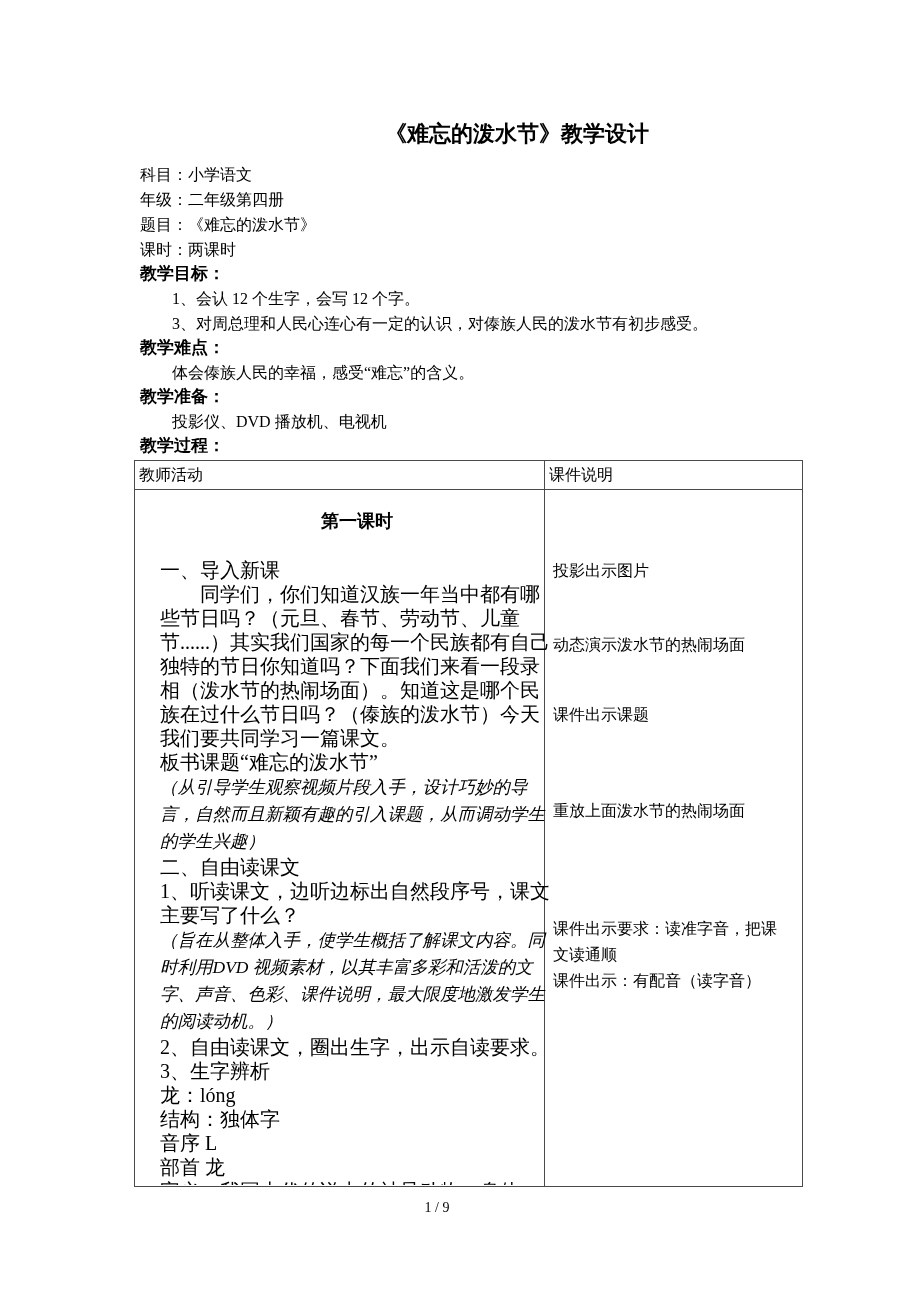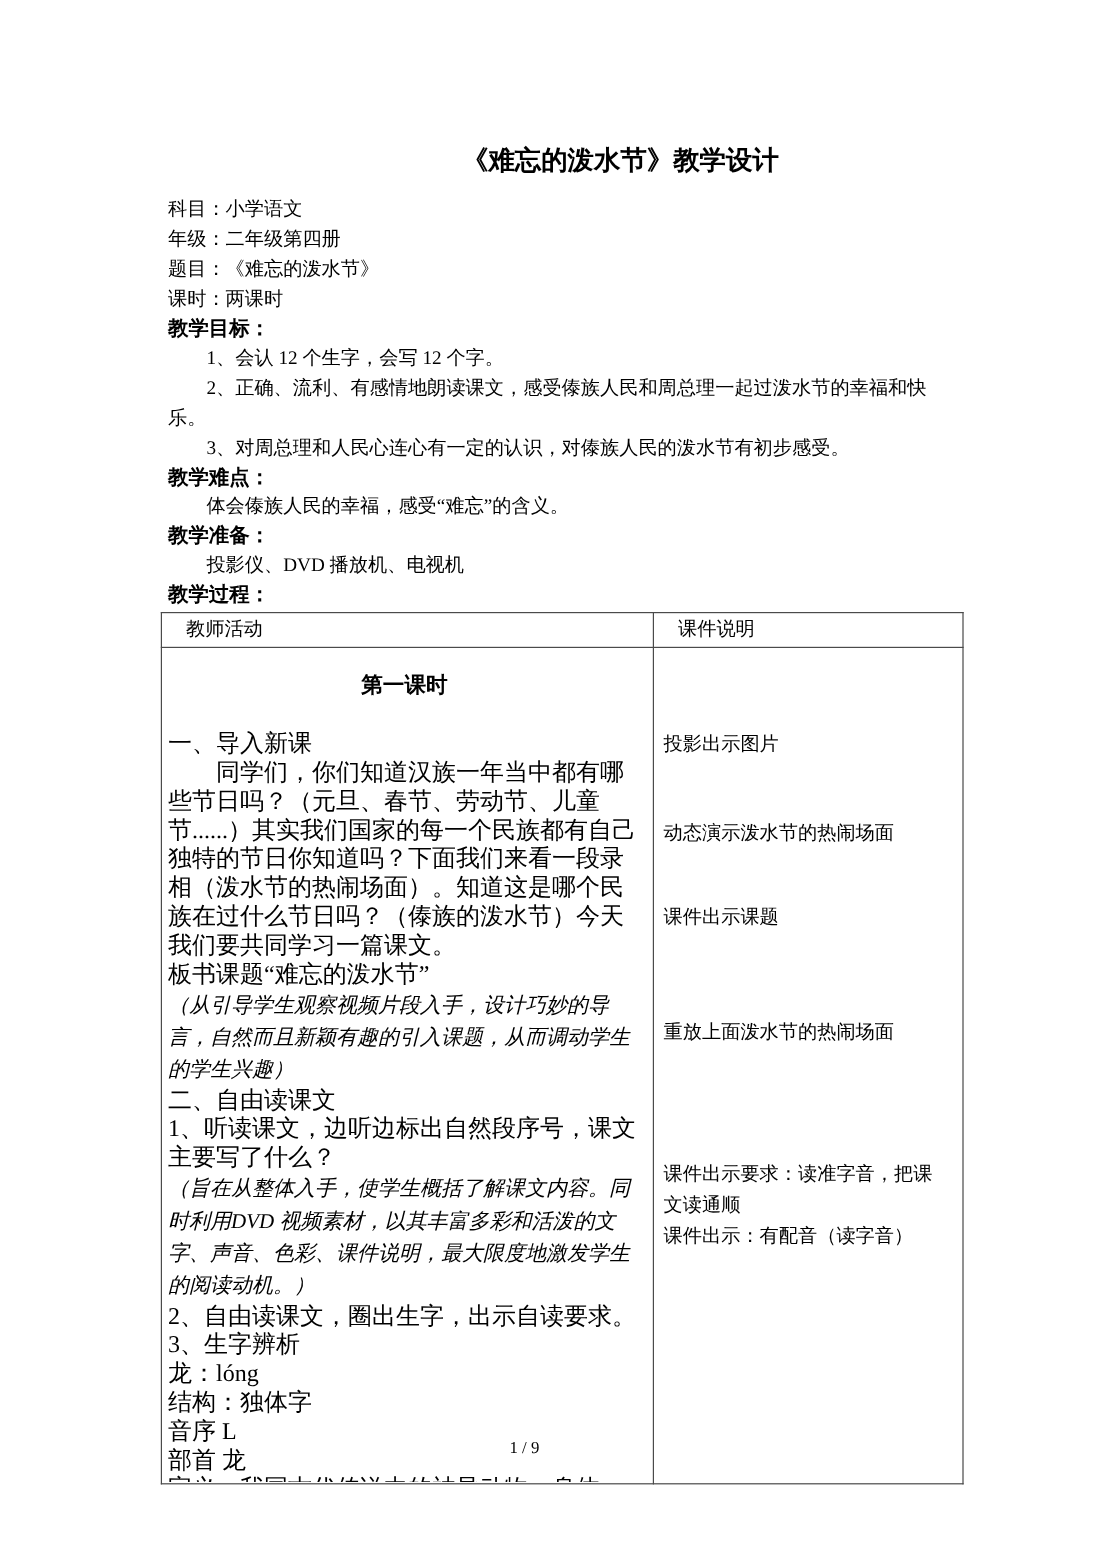--- a/index.html
+++ b/index.html
@@ -51,27 +51,27 @@
   }
   .lesson-table th, .lesson-table td {
     border: 1px solid #4a4a4a;
     vertical-align: top;
     text-align: left;
     font-weight: normal;
   }
   .lesson-table th {
     font-size: 16px;
     line-height: 24px;
-    padding: 2px 20px;
+    padding: 2px 4px;
   }
   .cell-left-inner {
     width: 394px;
     height: 694px;
     overflow: hidden;
-    padding: 0 4px;
+    padding: 0 24px;
   }
   .cell-right { position: relative; }
   .lesson-session {
     font-size: 18px;
     font-weight: bold;
     text-align: center;
     margin: 17px 0 24px 0;
     line-height: 26px;
   }
   .cell-p {
@@ -121,21 +121,20 @@
       <span class="info-left">科目：小学语文</span>
       <span class="info-right">年级：二年级第四册</span>
     </div>
     <div class="info-row">
       <span class="info-left">题目：《难忘的泼水节》</span>
       <span class="info-right">课时：两课时</span>
     </div>
 
     <div class="sec-heading">教学目标：</div>
     <p class="para">1、会认 12 个生字，会写 12 个字。</p>
-    <p class="para">2、正确、流利、有感情地朗读课文，感受傣族人民和周总理一起过泼水节的幸福和快乐。</p>
     <p class="para">3、对周总理和人民心连心有一定的认识，对傣族人民的泼水节有初步感受。</p>
 
     <div class="sec-heading">教学难点：</div>
     <p class="para">体会傣族人民的幸福，感受“难忘”的含义。</p>
 
     <div class="sec-heading">教学准备：</div>
     <p class="para">投影仪、DVD 播放机、电视机</p>
 
     <div class="sec-heading">教学过程：</div>
 

